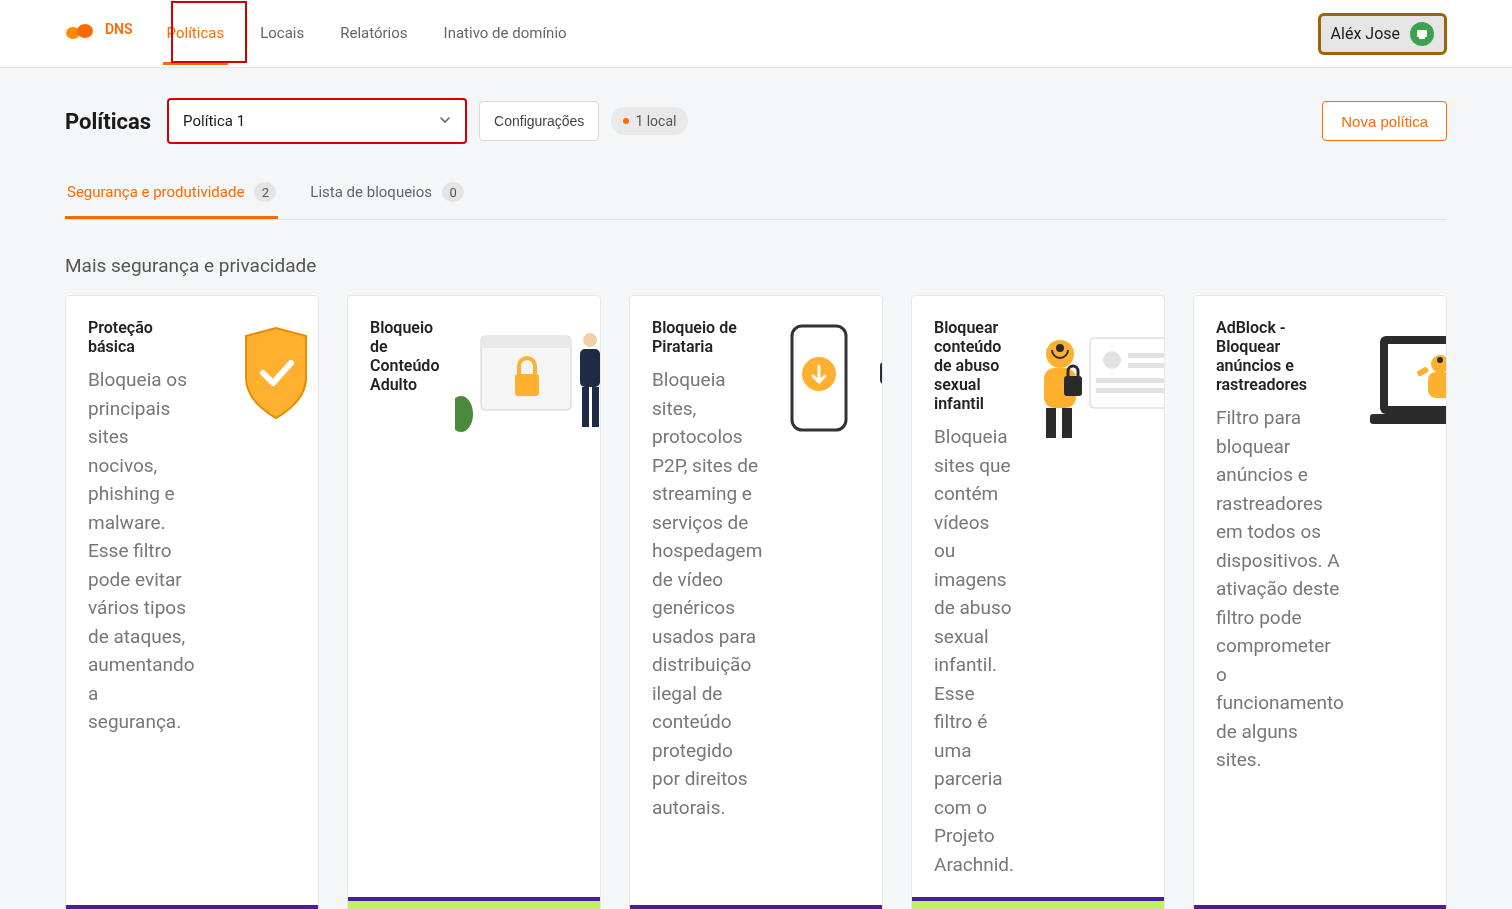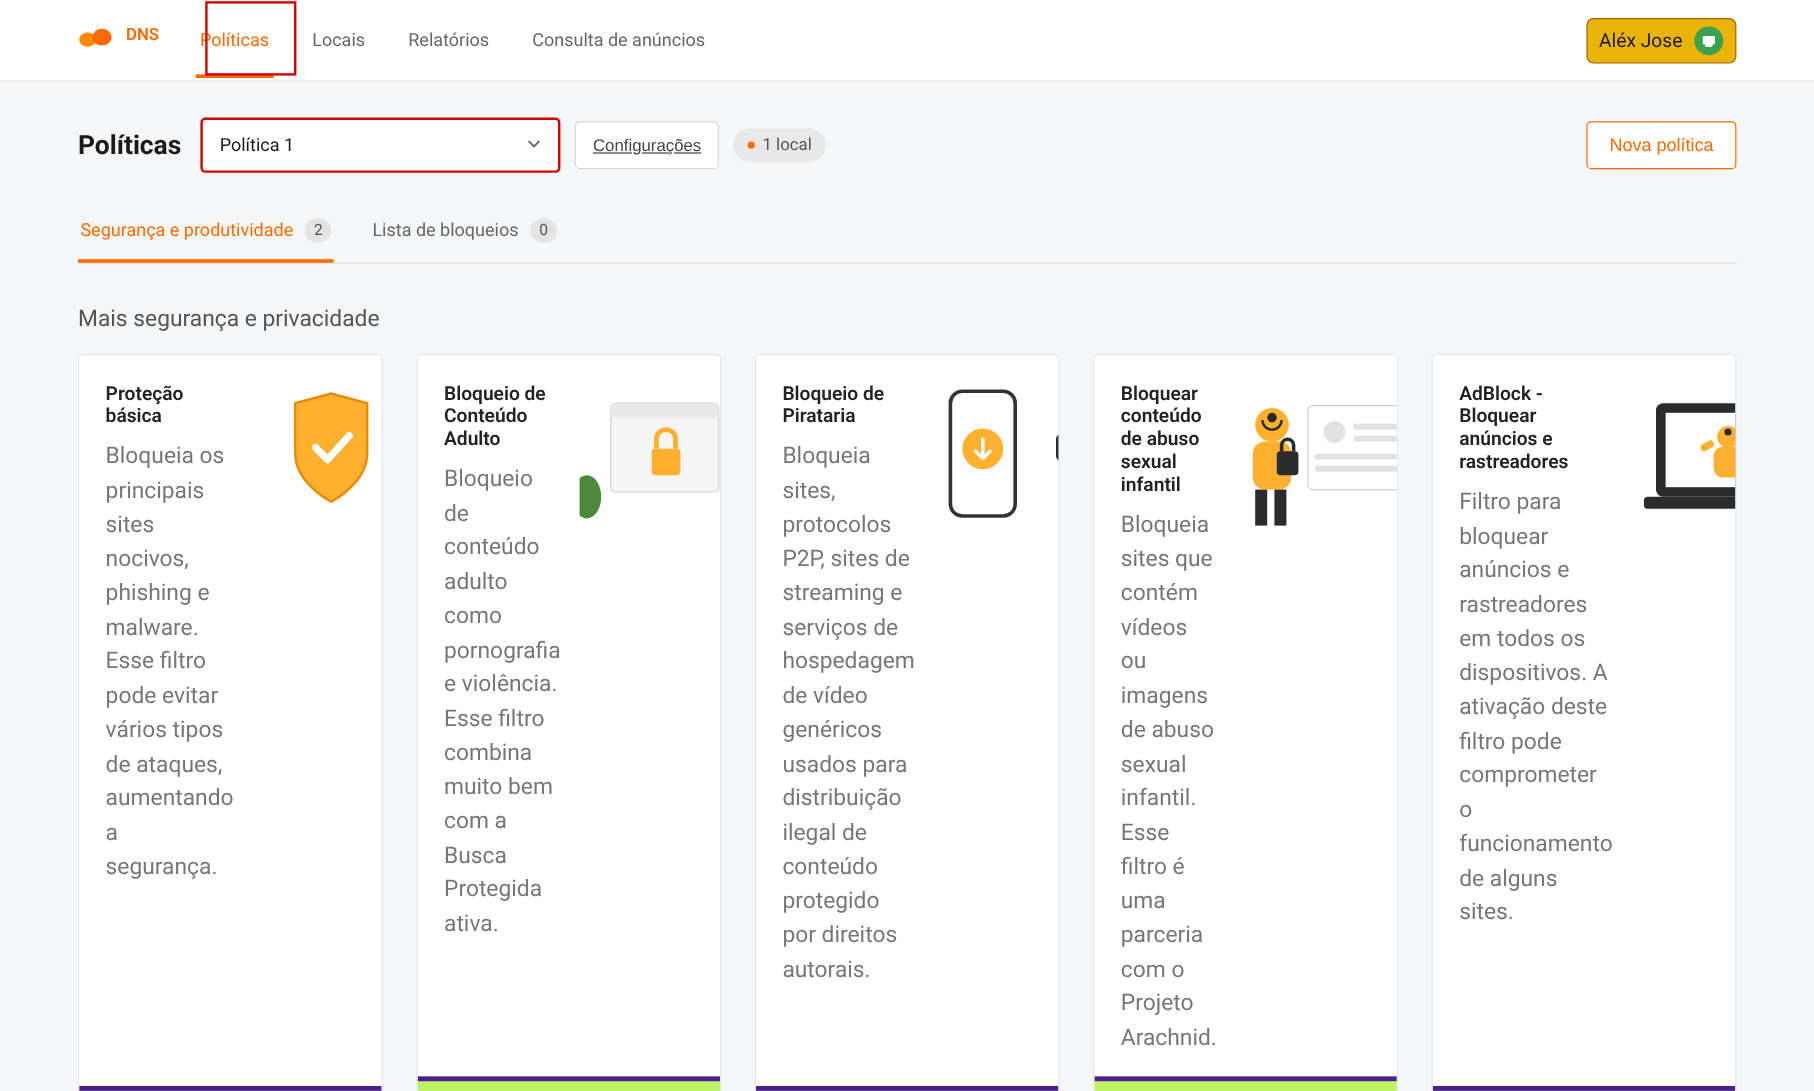--- a/index.html
+++ b/index.html
@@ -33,40 +33,40 @@
       border-bottom: 3px solid transparent;
     }
     .nav-item.active { color: #ff6a00; border-bottom-color: #ff6a00; }
     .highlight-nav {
       position: absolute;
       top: 1px; left: 171px; width: 76px; height: 62px;
       border: 2px solid #d40000; pointer-events: none;
     }
     .user-chip {
       display: flex; align-items: center; gap: 10px;
-      border: 1px solid #a16207; border-radius: 6px;
-      padding: 6px 10px; cursor: pointer; background: #eab308;
+      border: 3px solid #a16207; border-radius: 6px;
+      padding: 6px 10px; cursor: pointer; background: #e5e5e5;
     }
     .avatar {
       width: 24px; height: 24px; border-radius: 50%;
       background: #3da24f; display: flex; align-items: center; justify-content: center;
     }
     .content { padding: 30px 65px; }
     .header-row { display: flex; align-items: center; gap: 12px; position: relative; }
     .page-title { font-size: 22px; font-weight: 700; margin-right: 4px; }
     .policy-select {
       border: 2px solid #d40000;
       background: #fff; border-radius: 4px;
       height: 46px; width: 300px;
       display: flex; align-items: center; justify-content: space-between;
       padding: 16px 14px; font-size: 15px; cursor: pointer;
     }
     .btn-config {
       border: 1px solid #d9d9d9; background: #fff; border-radius: 4px;
-      height: 40px; padding: 0 14px; font-size: 14px; color: #444; cursor: pointer; text-decoration: underline;
+      height: 40px; padding: 0 14px; font-size: 14px; color: #444; cursor: pointer;
     }
     .loc-badge {
       background: #e9e9e9; border-radius: 14px; height: 28px;
       display: flex; align-items: center; gap: 6px; padding: 0 12px; font-size: 14px; color: #555;
     }
     .loc-dot { width: 6px; height: 6px; background: #ff6a00; border-radius: 50%; }
     .spacer { flex: 1; }
     .btn-new {
       border: 1px solid #ff6a00; color: #ff6a00; background: #fff;
       border-radius: 4px; height: 40px; padding: 0 18px; font-size: 15px; cursor: pointer; margin-left: 18px;
@@ -108,21 +108,21 @@
           <ellipse cx="8" cy="12" rx="7" ry="6" fill="#ff8a00"></ellipse>
           <ellipse cx="20" cy="10" rx="8" ry="7" fill="#ff6a00"></ellipse>
         </svg>
     </span>
     <span class="logo-text">DNS</span>
   </div>
   <div class="nav">
     <div class="nav-item active">Políticas</div>
     <div class="nav-item">Locais</div>
     <div class="nav-item">Relatórios</div>
-    <div class="nav-item">Consulta de anúncios</div>
+    <div class="nav-item">Inativo de domínio</div>
   </div>
   <div class="user-chip">
     <span>Aléx Jose</span>
     <span class="avatar">
       <svg width="14" height="14" viewBox="0 0 14 14">
           <rect x="2" y="3" width="10" height="7" rx="1" fill="#fff"></rect>
           <rect x="4" y="9" width="6" height="3" fill="#fff"></rect>
         </svg>
     </span>
   </div>
@@ -186,21 +186,20 @@
             <div class="knob"></div>
           </div>
         <span class="toggle-label">Inativo</span>
       </div>
     </div>
 
     <div class="card">
       <div class="card-body">
         <div class="card-text">
           <div class="card-title">Bloqueio de Conteúdo Adulto</div>
-          <div class="card-desc">Bloqueio de conteúdo adulto como pornografia e violência. Esse filtro combina muito bem com a Busca Protegida ativa.</div>
         </div>
         <div class="card-illus">
           <svg width="160" height="130" viewBox="0 0 160 130">
             <rect x="26" y="18" width="90" height="74" rx="4" fill="#f5f5f5" stroke="#d0d0d0"></rect>
             <rect x="26" y="18" width="90" height="12" rx="4" fill="#e8e8e8"></rect>
             <rect x="60" y="56" width="24" height="22" rx="3" fill="#ffb02e"></rect>
             <path d="M64 56 v-8 a8 8 0 0 1 16 0 v8" stroke="#ffb02e" stroke-width="4" fill="none"></path>
             <ellipse cx="6" cy="96" rx="12" ry="18" fill="#4a8a3a"></ellipse>
             <ellipse cx="135" cy="22" rx="7" ry="7" fill="#f3cfa8"></ellipse>
             <rect x="125" y="31" width="20" height="38" rx="5" fill="#1f2a44"></rect>

